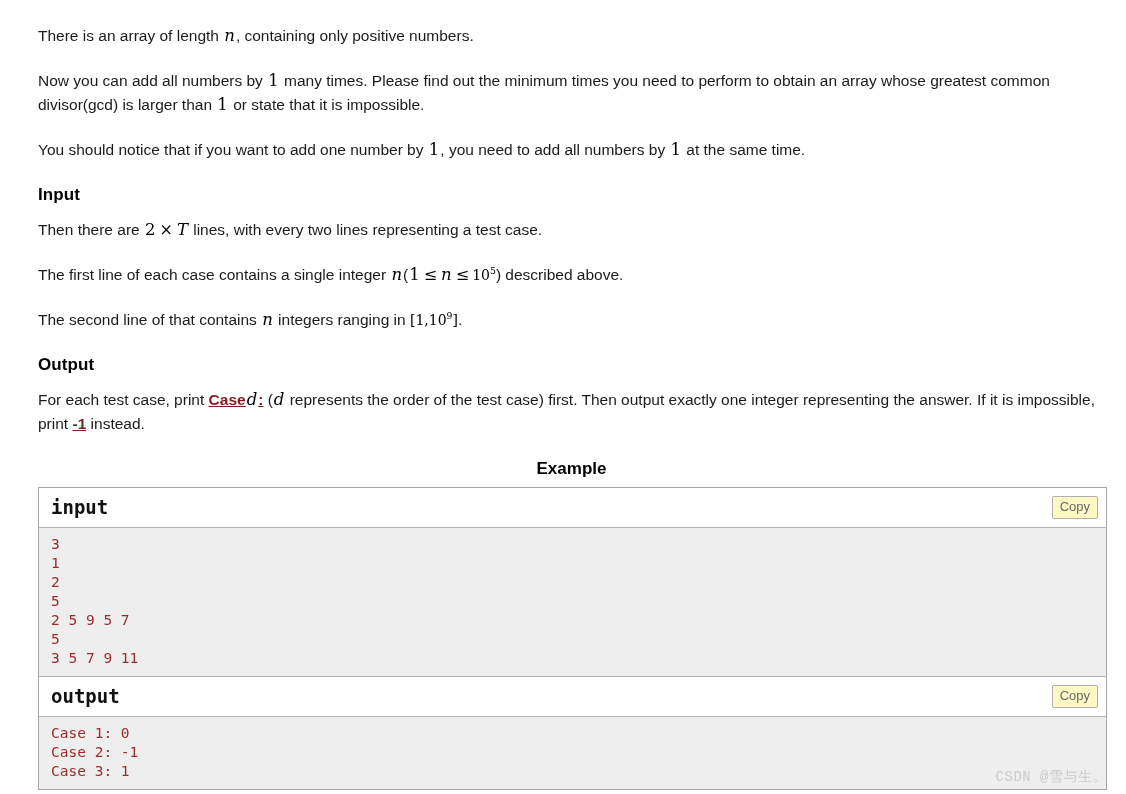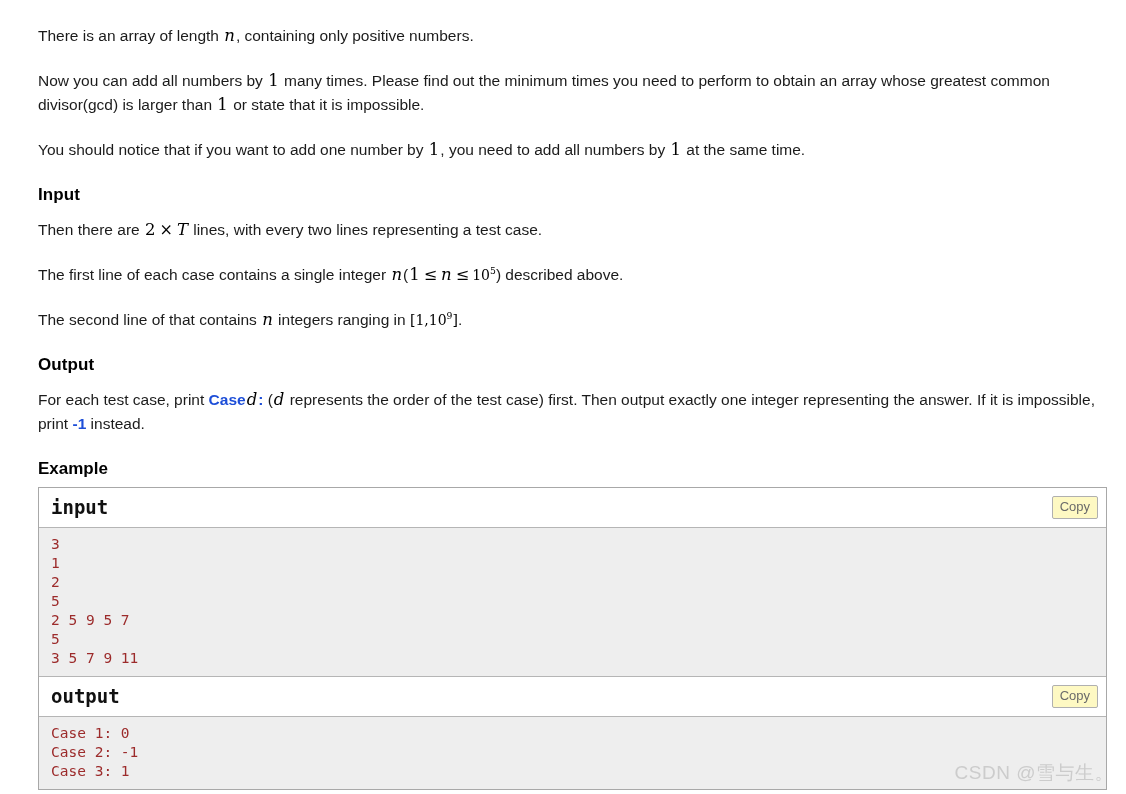--- a/index.html
+++ b/index.html
@@ -34,20 +34,21 @@
     color: #000000;
     line-height: 23px;
     letter-spacing: 0.1px;
   }
   h3.example-head {
     font-size: 17px;
     font-weight: bold;
     margin: 0 0 7px 0;
     color: #000000;
     line-height: 23px;
+    text-align: center;
   }
 
   
   .m {
     font-family: "DejaVu Serif", "Liberation Serif", serif;
     font-style: italic;
     font-size: 16.5px;
     color: #000;
     padding: 0 1px;
   }
@@ -69,21 +70,21 @@
     font-family: "DejaVu Serif", "Liberation Serif", serif;
     font-style: normal;
     font-size: 14px;
     color: #000;
   }
   .mexp sup {
     font-size: 0.66em;
     vertical-align: super;
     line-height: 0;
   }
-  b.kw { font-weight: bold; color: #1d4ed8; }
+  b.kw { font-weight: bold; color: #7f1d1d; text-decoration: underline; }
 
   
   .examples {
     border: 1px solid #a8a8a8;
     width: 1069px;
     box-sizing: border-box;
     background: #ffffff;
   }
   .sample-head {
     position: relative;
@@ -123,24 +124,24 @@
     font-size: 14.5px;
     line-height: 19px;
     color: #9c2b2b;
     white-space: pre;
     border-bottom: 1px solid #b5b5b5;
   }
   pre.last { border-bottom: none; }
 
   .watermark {
     position: absolute;
-    right: 12px;
+    right: 19px;
     bottom: 8px;
-    font-family: Liberation Sans, sans-serif;
-    font-size: 19px;
+    font-family: Liberation Mono, monospace;
+    font-size: 14px;
     color: #cccccc;
     letter-spacing: 0.5px;
     white-space: nowrap;
   }
 </style>
 </head>
 <body>
 
 <div class="page">
 

